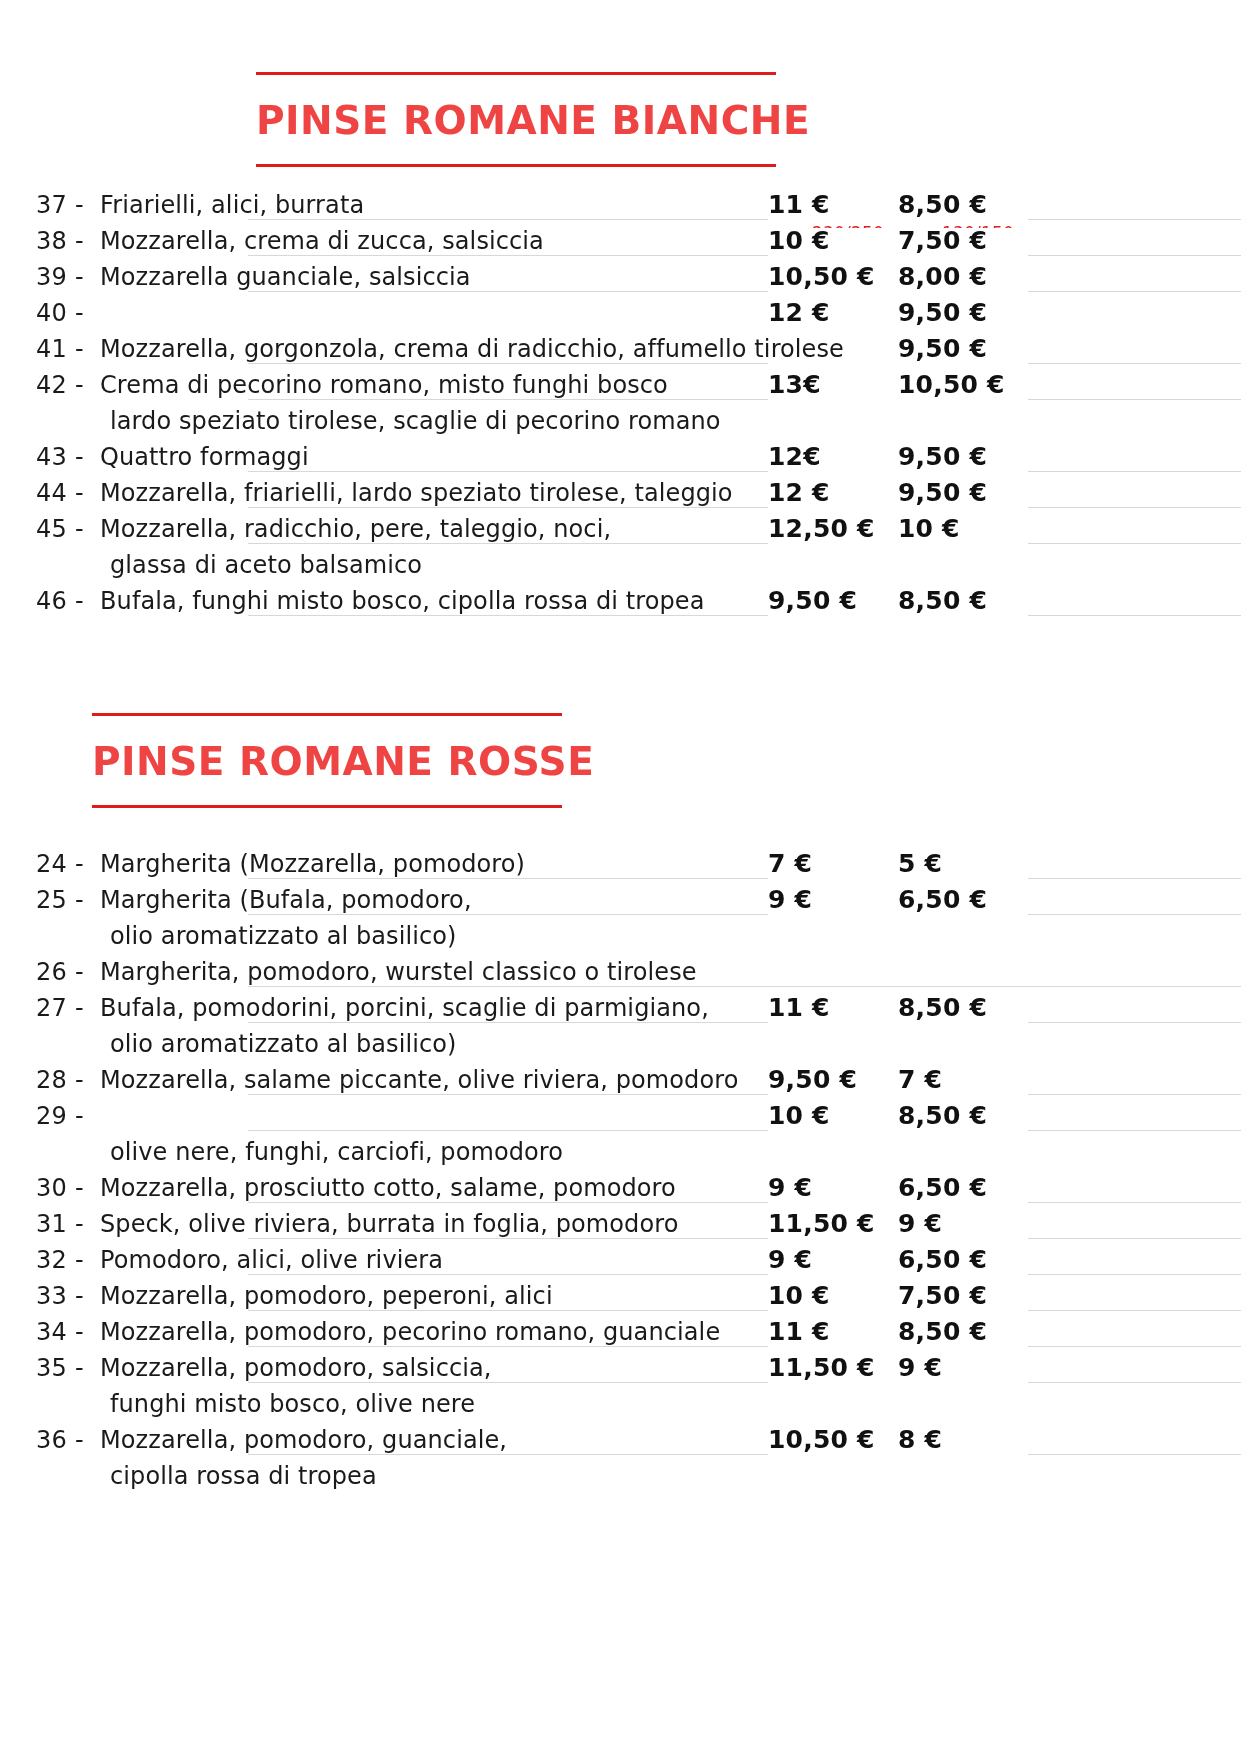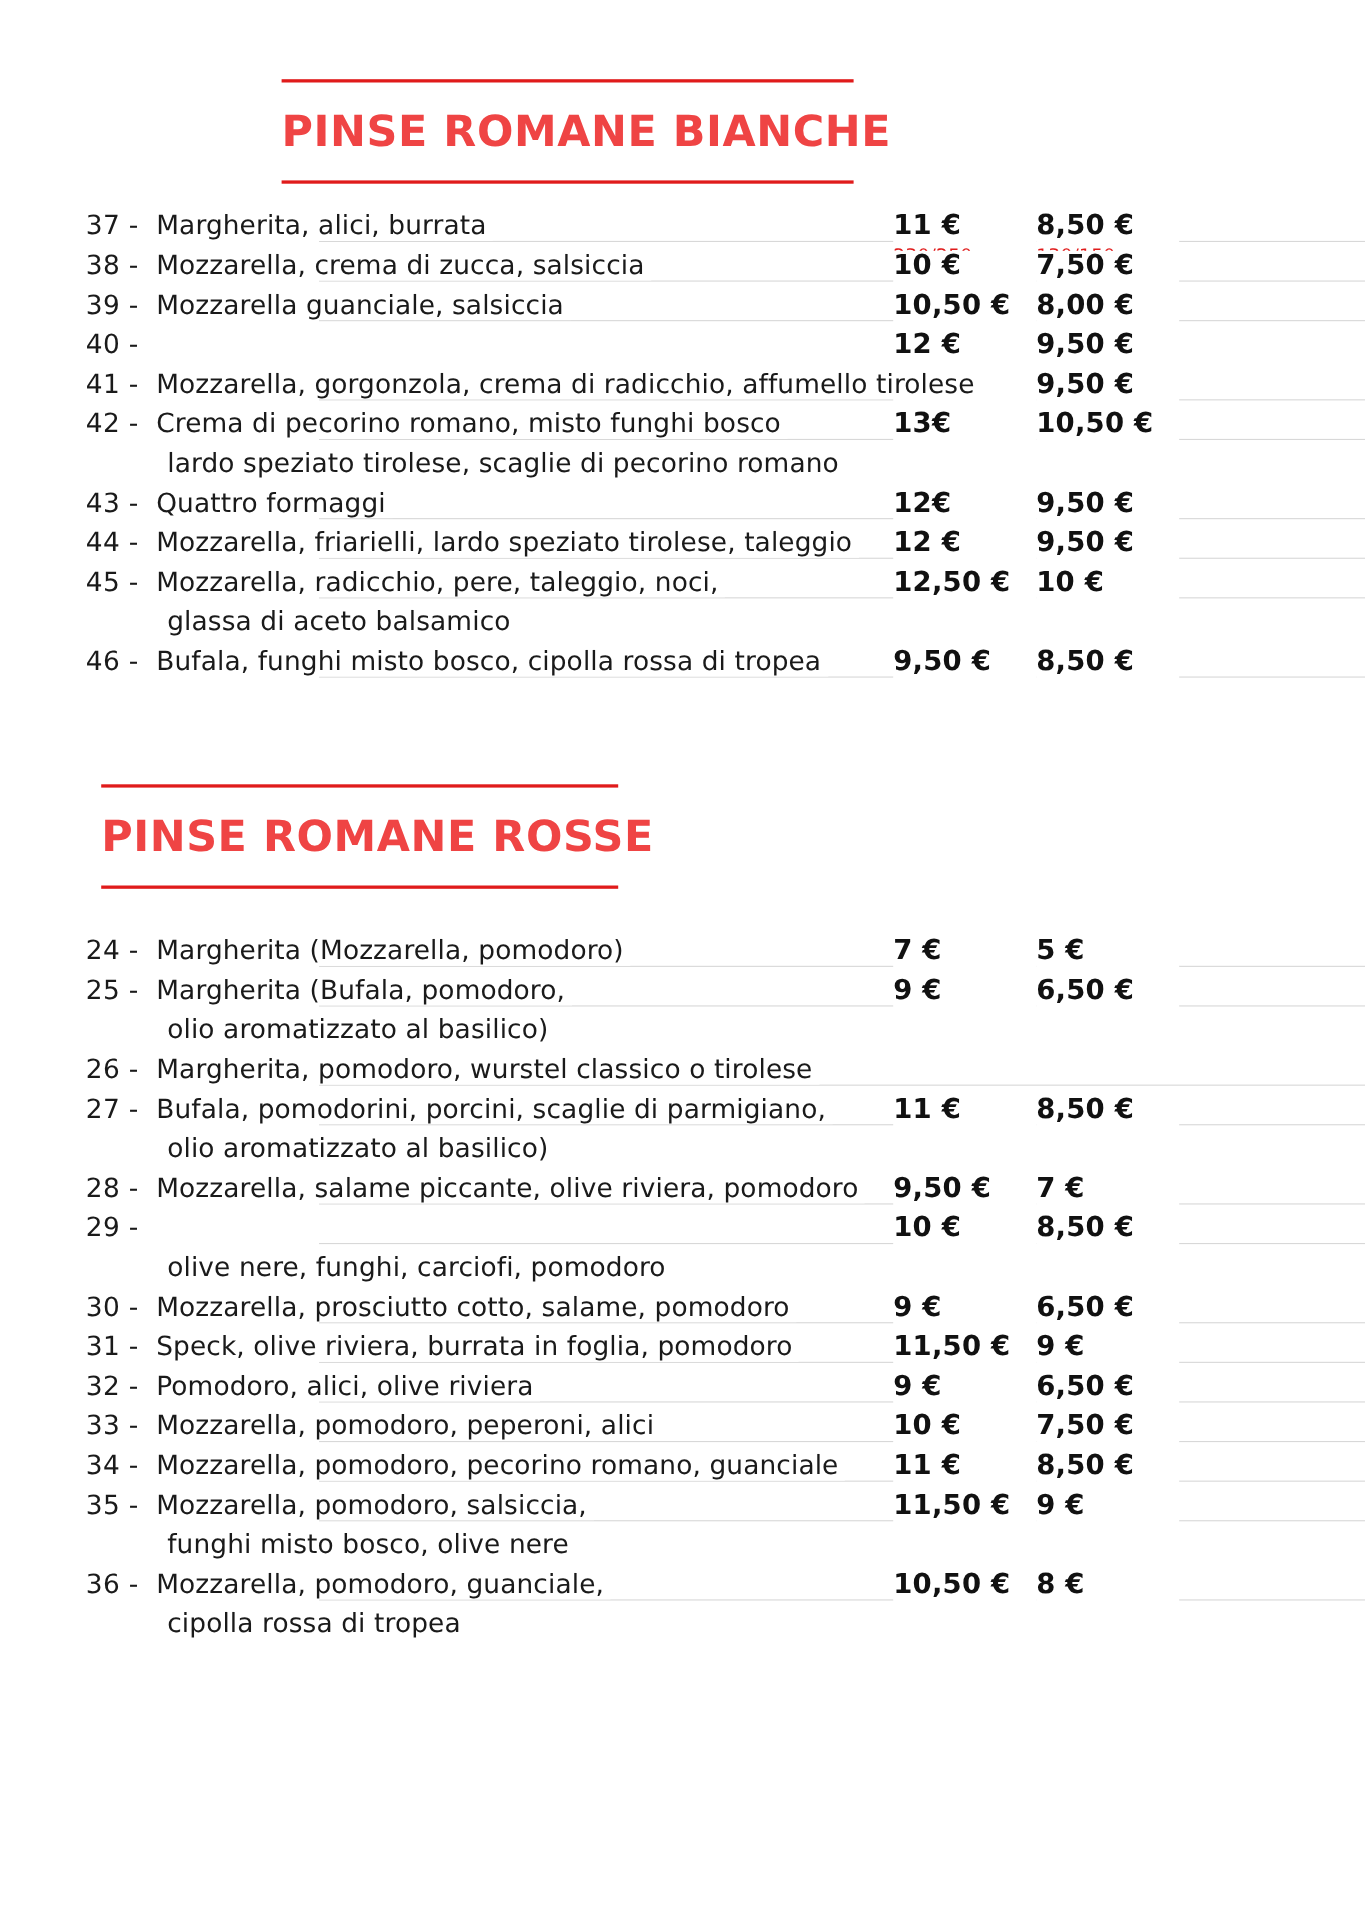--- a/index.html
+++ b/index.html
@@ -93,21 +93,21 @@
   .items {
     margin-top: 18px;
   }
   .sec2 .items { margin-top: 36px; }
 
   .row {
     position: relative;
     display: flex;
     align-items: flex-end;
     height: 36px;
-    padding-left: 78px;
+    padding-left: 36px;
   }
   .row.cont { height: 36px; }
 
   .num {
     width: 64px;
     flex: 0 0 64px;
     font-size: 24px;
     color: #1a1a1a;
     line-height: 1;
     letter-spacing: 0.3px;
@@ -132,21 +132,21 @@
     position: absolute;
     left: 148px;
     right: 0;
     bottom: 1px;
     height: 1px;
     background: #d8d8d8;
   }
 
   .prices {
     position: absolute;
-    left: 812px;
+    left: 768px;
     bottom: 0;
     width: 420px;
     display: flex;
     align-items: flex-end;
     pointer-events: none;
   }
   .price {
     width: 130px;
     flex: 0 0 130px;
     font-size: 25px;
@@ -193,21 +193,21 @@
       </div>
       <div class="col-head">
         <div class="ch-name">BABY</div>
         <div class="ch-weight">130/150g</div>
       </div>
     </div>
 
     <div class="items" id="items-bianche">
         <div class="row">
           <div class="num">37 -</div>
-          <div class="desc"><span class="desc-text">Margherita, alici, burrata</span><div class="leader"></div></div>
+          <div class="desc"><span class="desc-text">Friarielli, alici, burrata</span><div class="leader"></div></div>
           <div class="prices">
             <div class="price">11 €</div>
             <div class="price">8,50 €</div>
           </div>
         </div>
         <div class="row">
           <div class="num">38 -</div>
           <div class="desc"><span class="desc-text">Mozzarella, crema di zucca, salsiccia</span><div class="leader"></div></div>
           <div class="prices">
             <div class="price">10 €</div>

